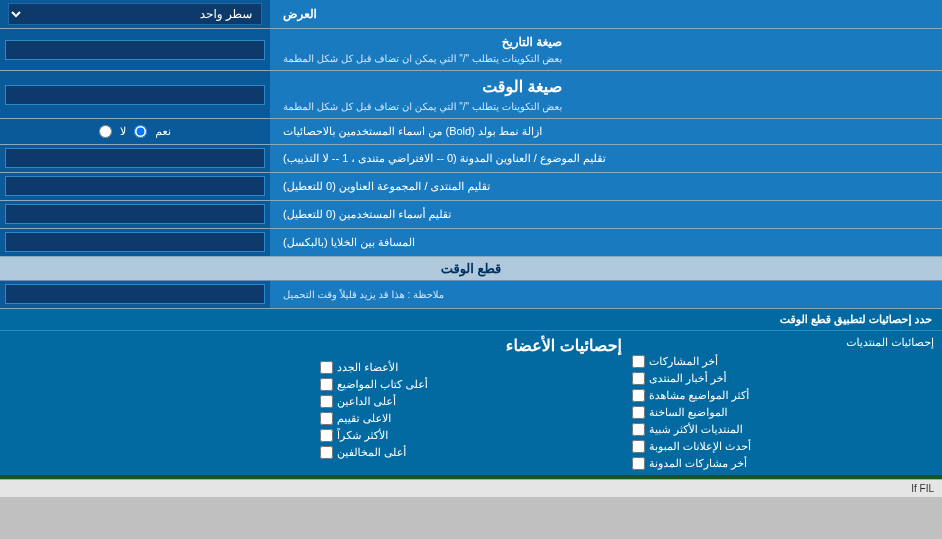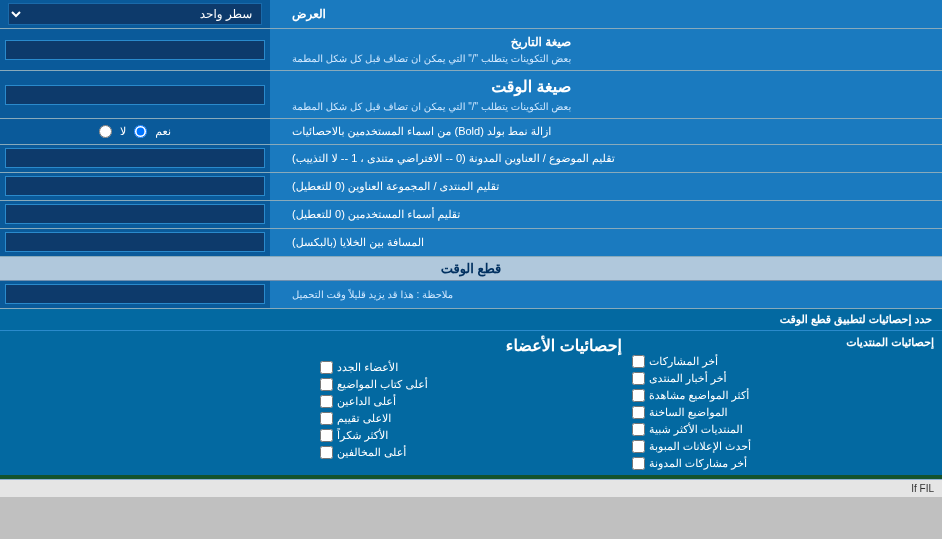--- a/index.html
+++ b/index.html
@@ -46,21 +46,21 @@
       display: flex;
       width: 100%;
       border-bottom: 1px solid #8ab;
       min-height: 28px;
     }
     .data-label {
       flex: 1;
       background: #1a7abf;
       color: #fff;
       font-size: 11px;
-      padding: 4px 22px;
+      padding: 4px 13px;
       text-align: right;
       display: flex;
       align-items: center;
       justify-content: flex-end;
       line-height: 1.5;
     }
     .data-input {
       width: 270px;
       background: #0a5a9a;
       display: flex;
@@ -189,21 +189,21 @@
 
   <div style="background:#0369a1; border-bottom:4px solid #14532d;">
 
     <div style="display:flex; width:100%; border-bottom:1px solid #2a8acc; min-height:22px; align-items:center;">
       <div style="flex:1; color:#fff; font-size:11px; padding:3px 10px; text-align:right; font-weight:bold;">حدد إحصائيات لتطبيق قطع الوقت</div>
     </div>
 
     <div style="display:flex; padding:5px 8px; gap:10px;">
 
       <div style="flex:1; display:flex; flex-direction:column; gap:4px;">
-        <div style="color:#fff; font-weight:bold; font-size:11px; text-align:right; margin-bottom:2px;">إحصائيات المنتديات</div>
+        <div style="color:#fff; font-weight:normal; font-size:11px; text-align:right; margin-bottom:2px;">إحصائيات المنتديات</div>
         <div class="checkbox-item">
           <span>أخر المشاركات</span>
           <input type="checkbox" style="">
         </div>
         <div class="checkbox-item">
           <span>أخر أخبار المنتدى</span>
           <input type="checkbox" style="">
         </div>
         <div class="checkbox-item">
           <span>أكثر المواضيع مشاهدة</span>

